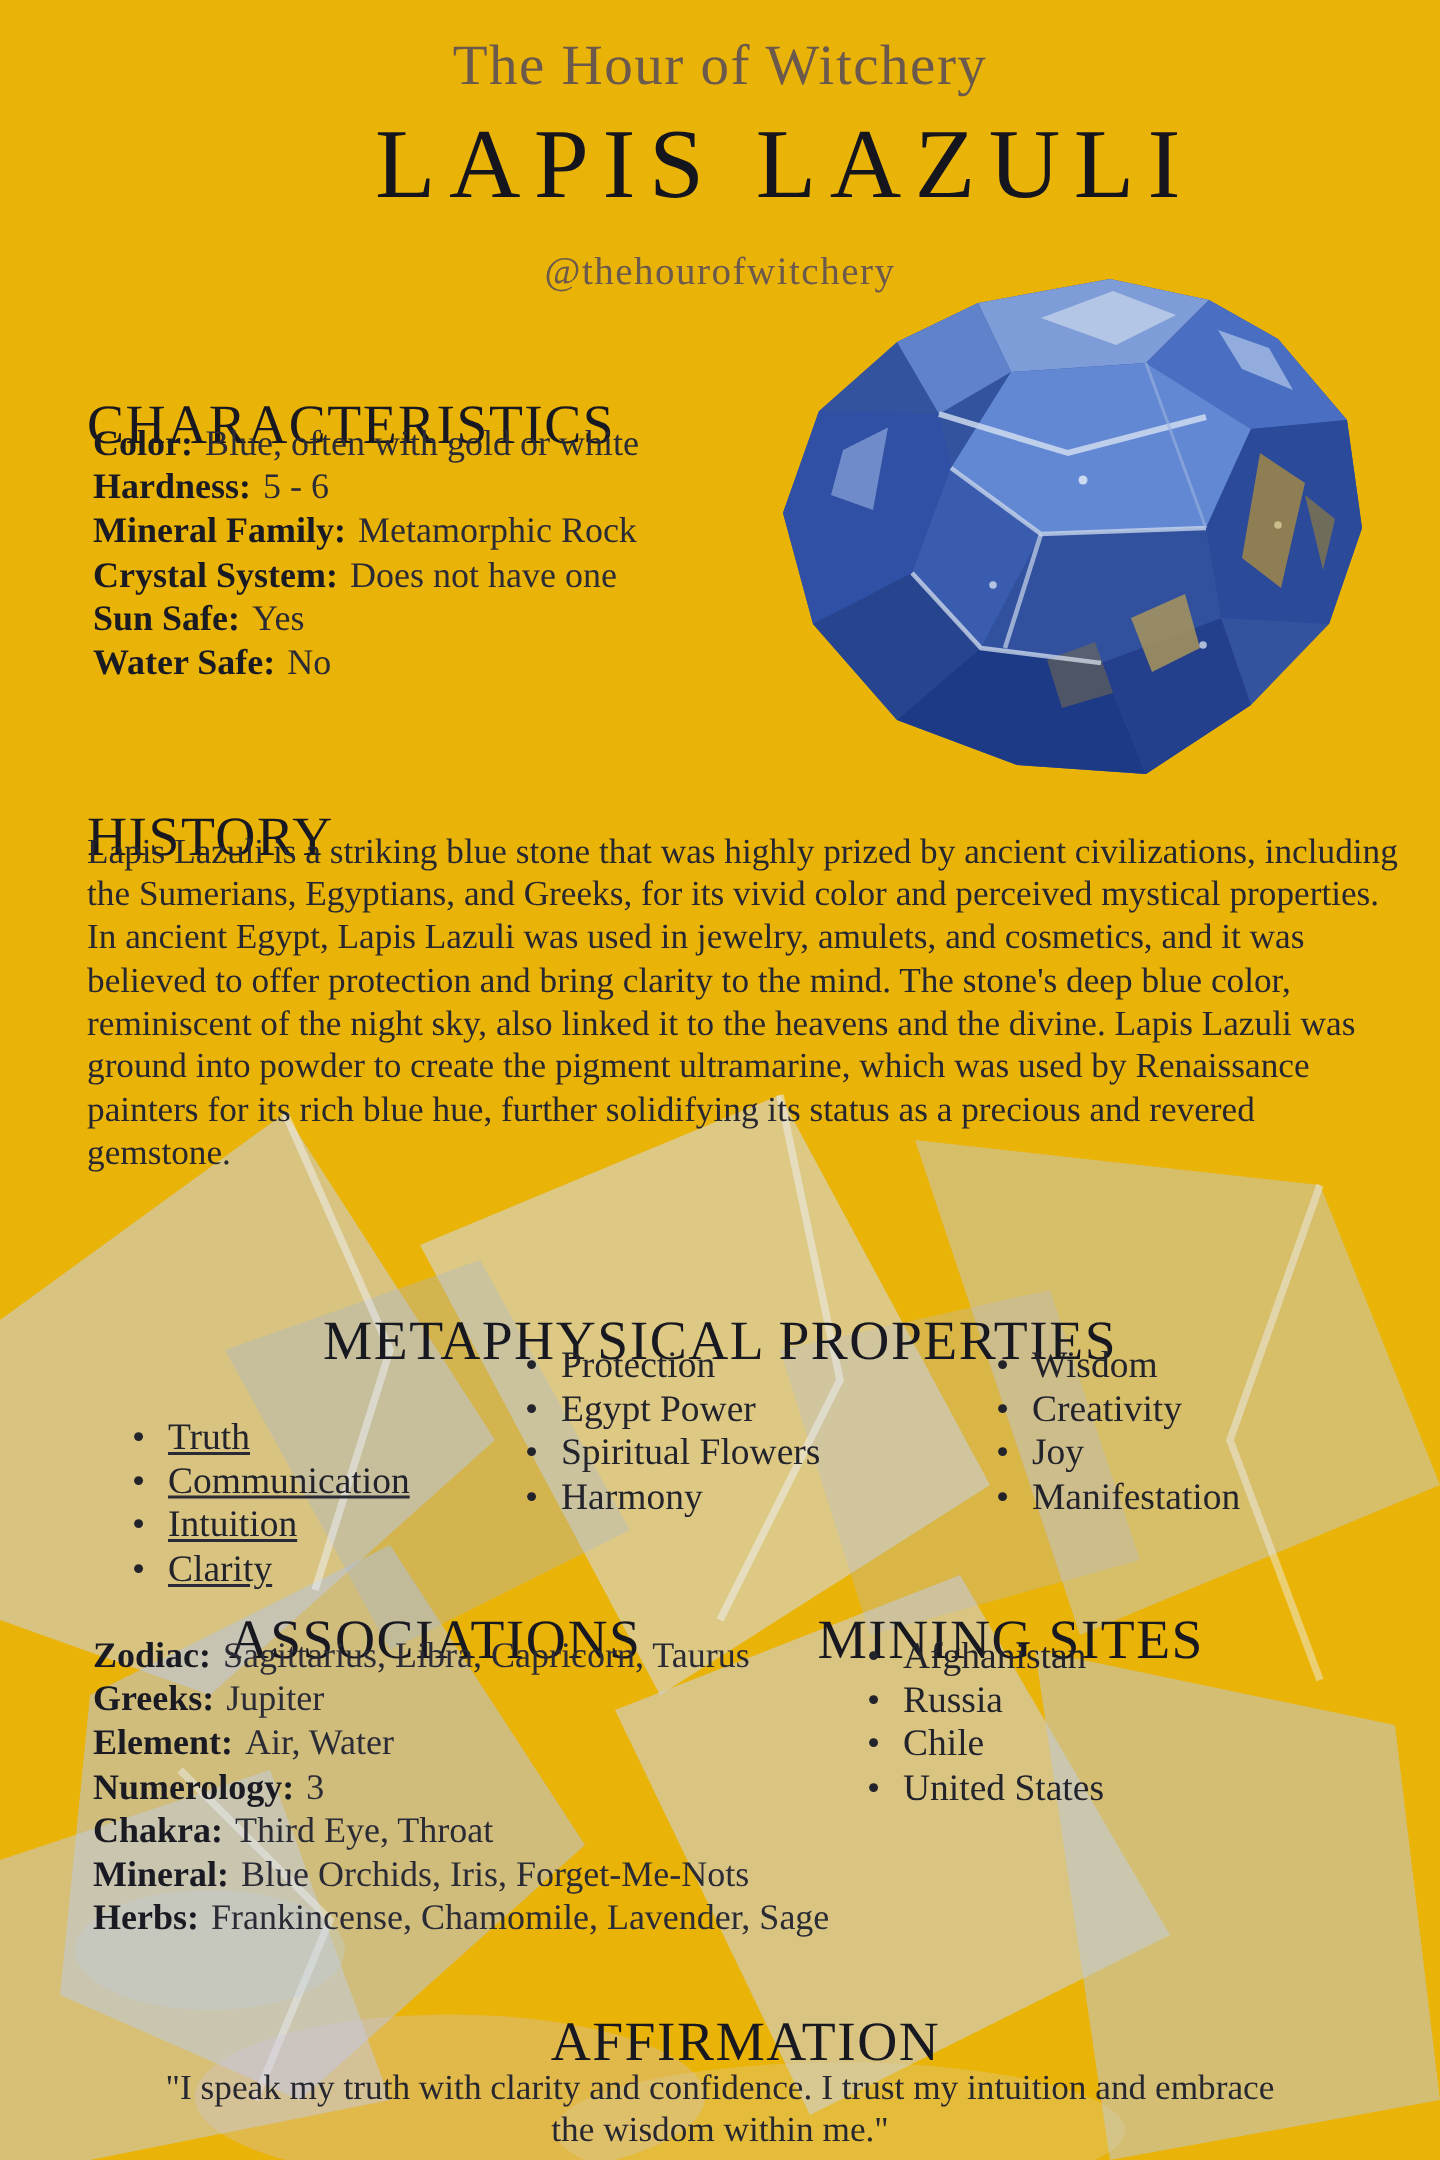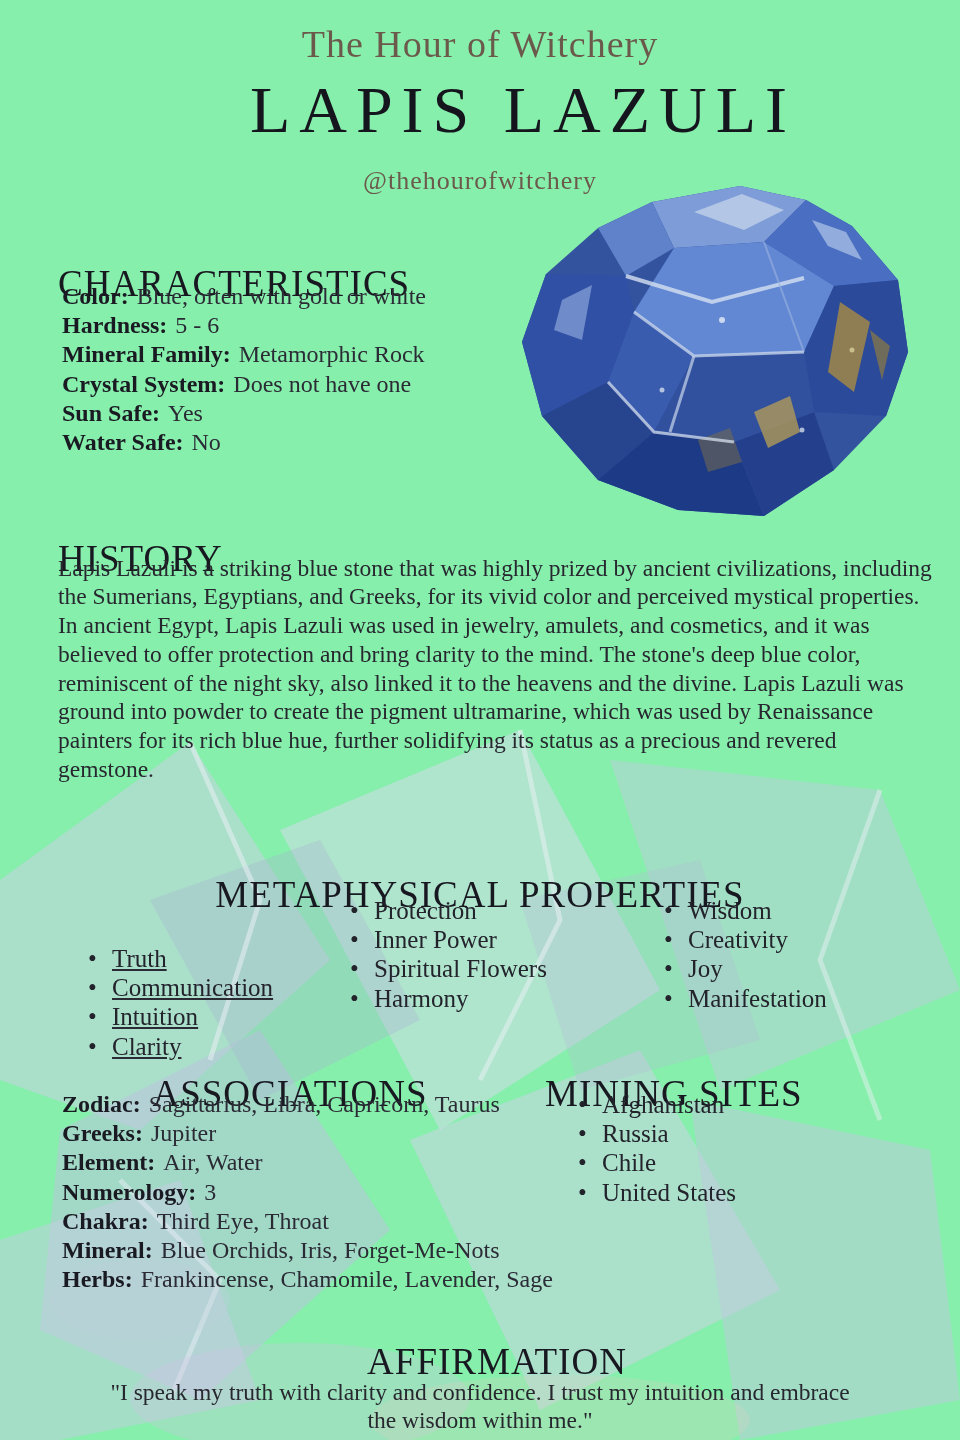--- a/index.html
+++ b/index.html
@@ -1,18 +1,18 @@
 <!DOCTYPE html>
 <html><head>
 <meta charset="utf-8">
 <style>
   html,body{margin:0;padding:0;background:#dee2ea;}
   .page{
     position:relative;width:960px;height:1440px;overflow:hidden;
-    background:#86efac;
+    background:#eab308;
     font-family:"Liberation Serif","DejaVu Serif",serif;
     color:#2b2b35;
   }
   .layer{position:absolute;inset:0;}
   .watermark{z-index:0;}
   .content{z-index:1;}
   .abs{position:absolute;}
   .center{left:0;width:100%;text-align:center;}
 
   .brand{top:22px;font-size:38px;letter-spacing:1px;color:#6b594b;}
@@ -139,21 +139,21 @@
 
     <h2 class="abs center sec-heading" id="metaphysical-heading">METAPHYSICAL PROPERTIES</h2>
     <ul class="abs bullets" id="meta-col-1">
       <li>Truth</li>
       <li>Communication</li>
       <li>Intuition</li>
       <li>Clarity</li>
     </ul>
     <ul class="abs bullets" id="meta-col-2">
       <li>Protection</li>
-      <li>Inner Power</li>
+      <li>Egypt Power</li>
       <li>Spiritual Flowers</li>
       <li>Harmony</li>
     </ul>
     <ul class="abs bullets" id="meta-col-3">
       <li>Wisdom</li>
       <li>Creativity</li>
       <li>Joy</li>
       <li>Manifestation</li>
     </ul>
 

